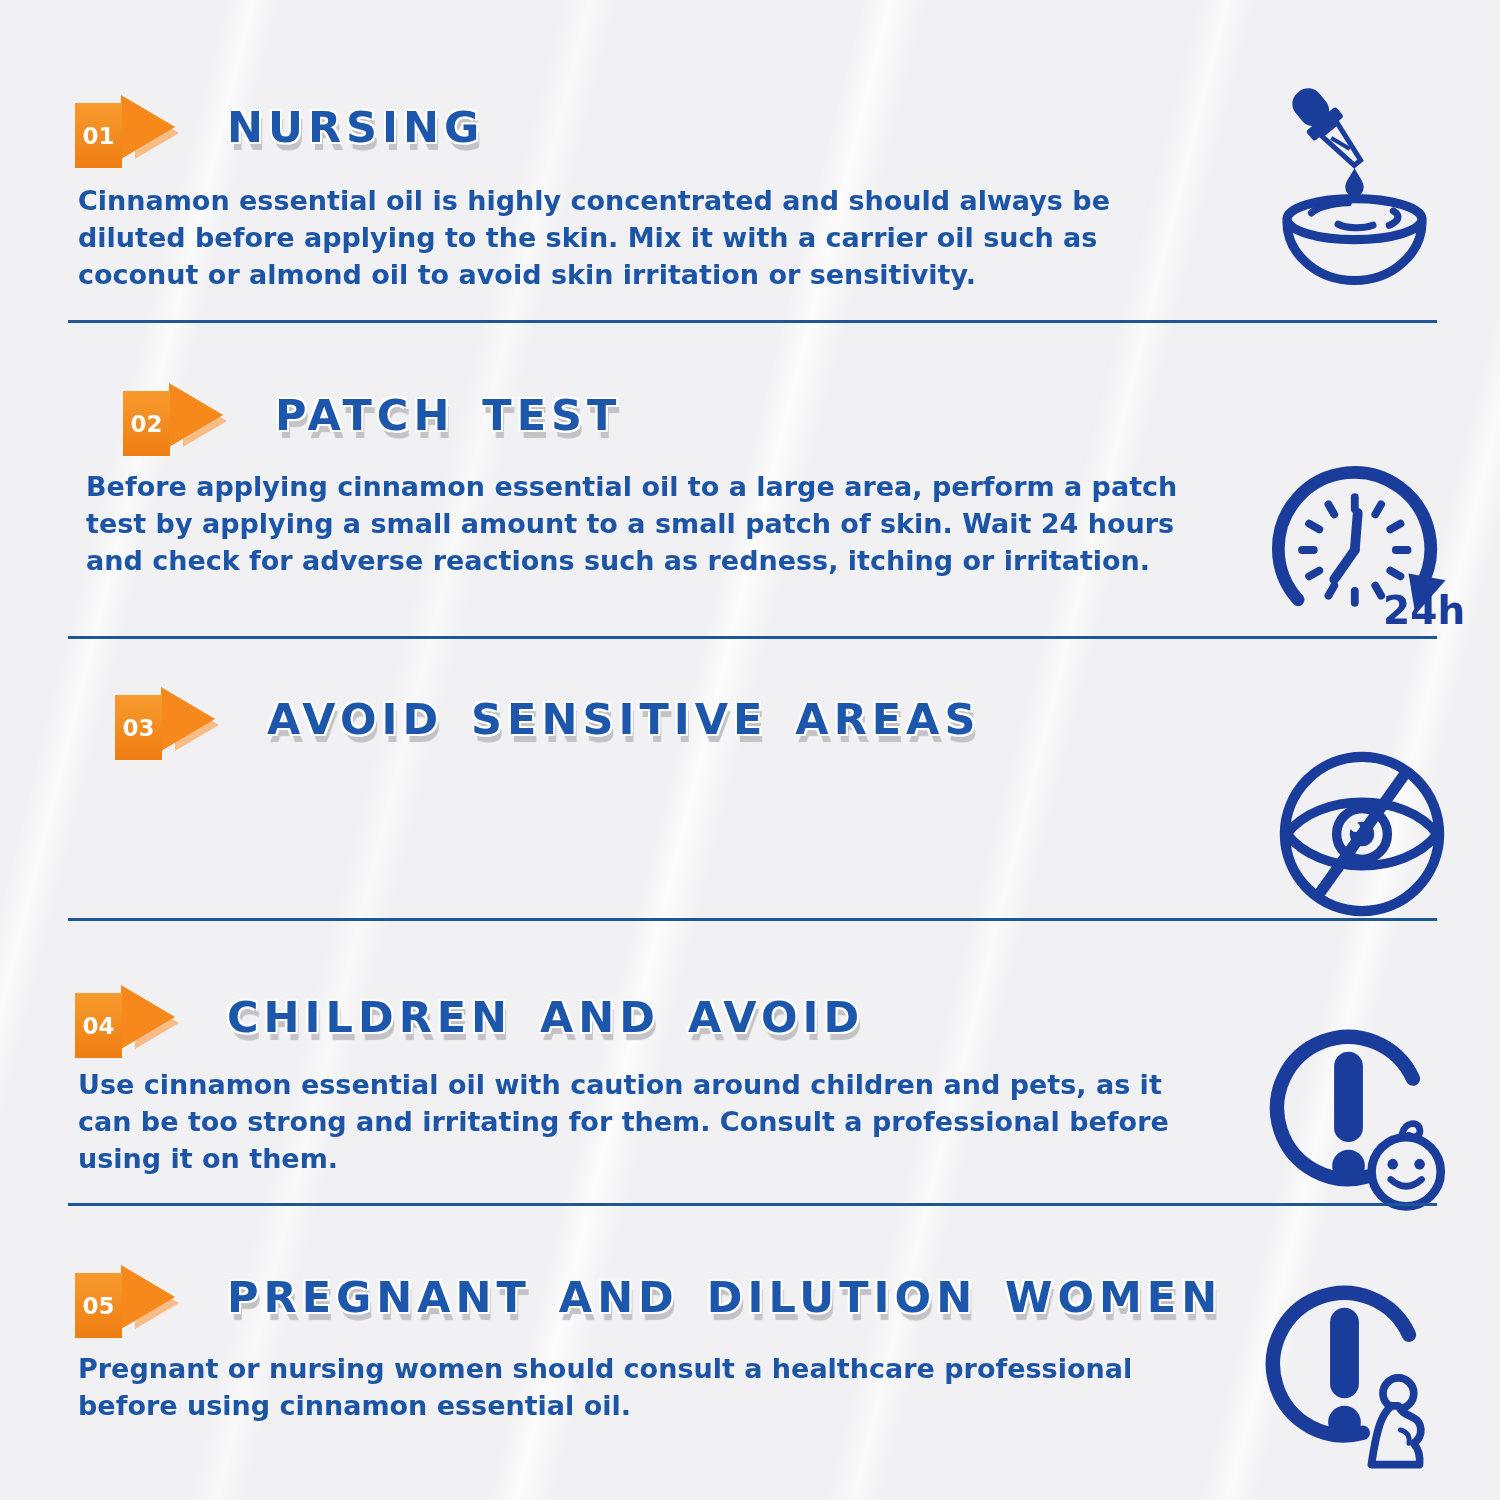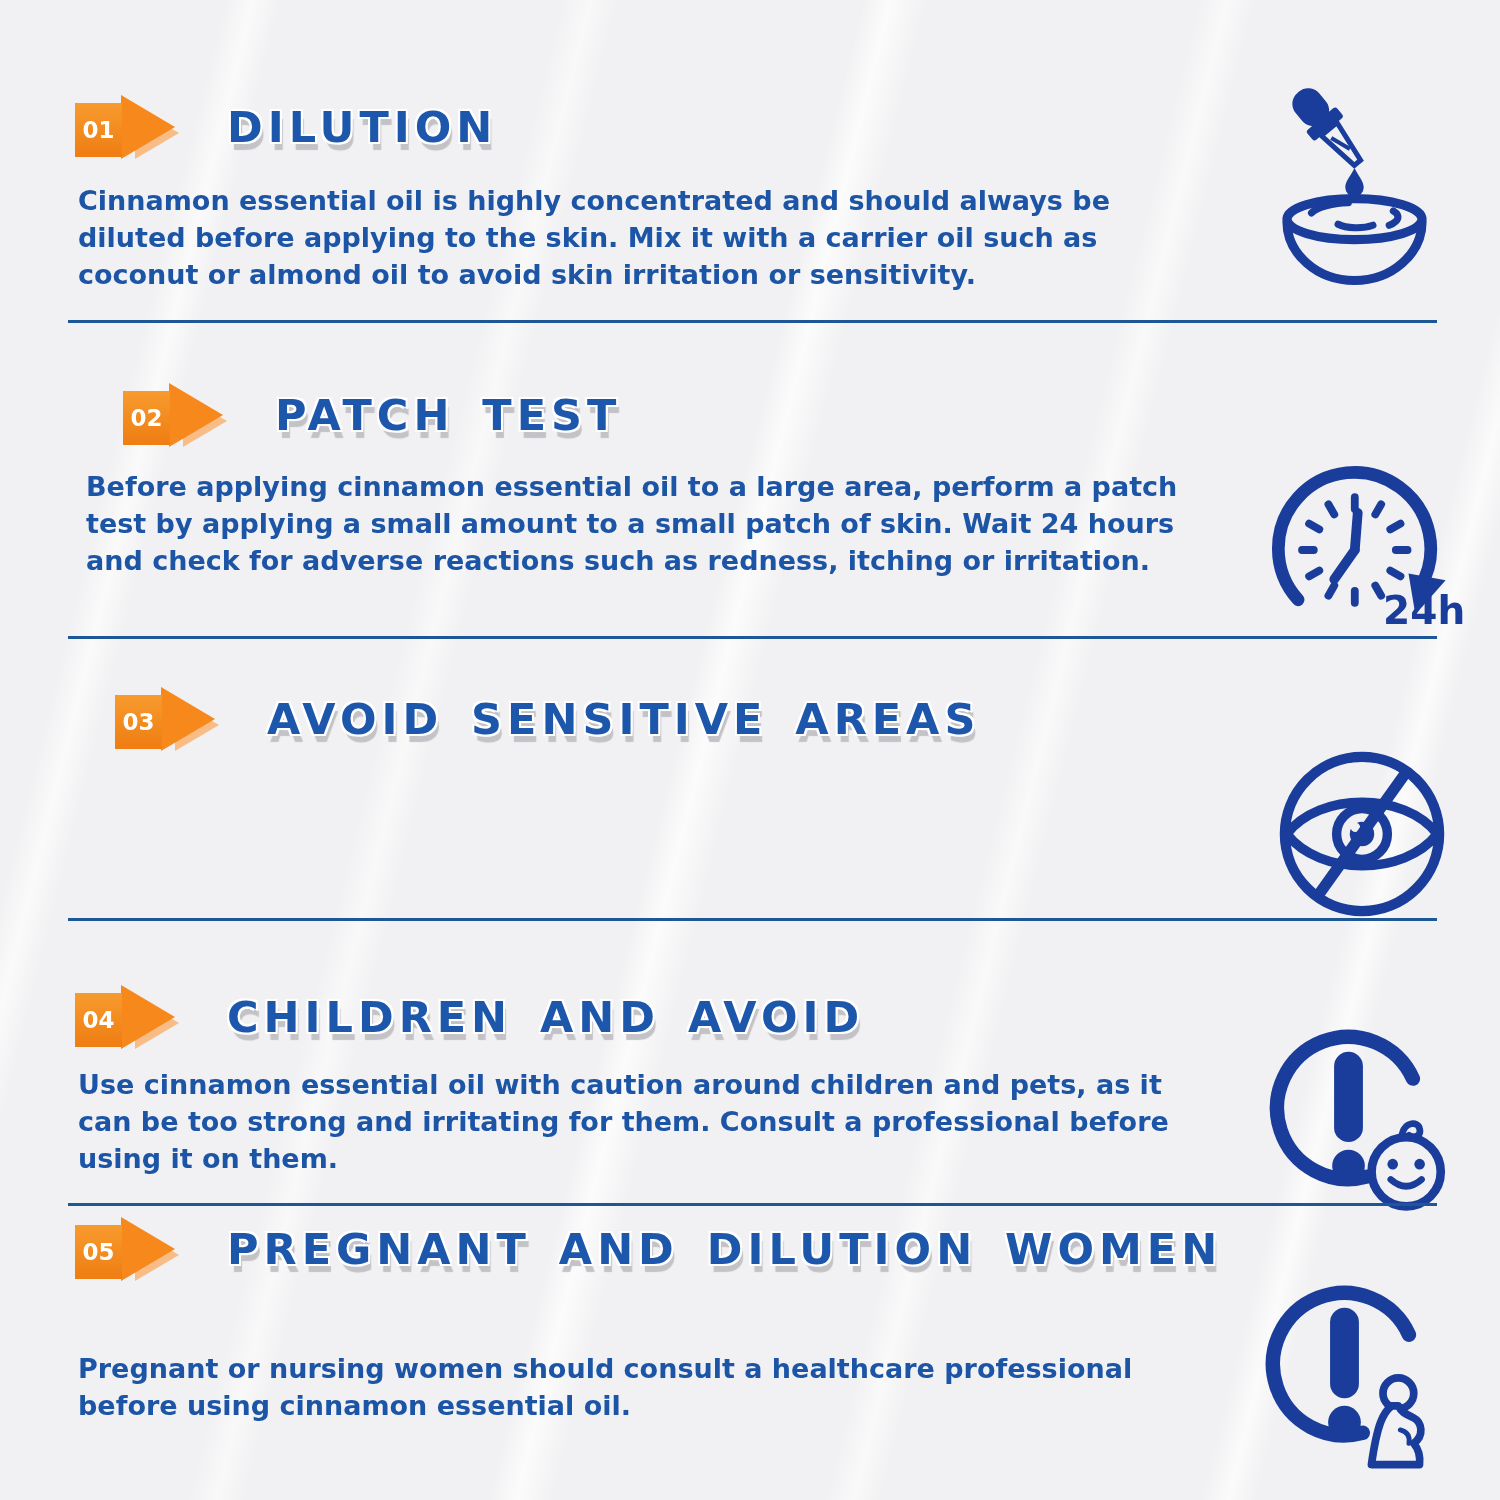--- a/index.html
+++ b/index.html
@@ -13,21 +13,21 @@
       linear-gradient(104deg, transparent 46%, rgba(255,255,255,.75) 47.5%, transparent 49.5%),
       linear-gradient(104deg, transparent 64%, rgba(255,255,255,.6) 65.5%, transparent 67%),
       linear-gradient(104deg, transparent 84%, rgba(255,255,255,.7) 85.5%, transparent 87%);
   }
   .header{position:absolute;left:75px;display:flex;align-items:center;gap:20px;height:66px;}
   .badge{position:relative;width:132px;height:66px;flex:none;}
   .badge .tri-light{position:absolute;left:60px;top:13px;width:0;height:0;
     border-top:26px solid transparent;border-bottom:26px solid transparent;border-left:44px solid #f8bd87;}
   .badge .tri-dark{position:absolute;left:46px;top:1px;width:0;height:0;
     border-top:32px solid transparent;border-bottom:32px solid transparent;border-left:54px solid #f6881c;}
-  .badge .num{position:absolute;left:0;top:9px;width:47px;height:54px;z-index:2;
+  .badge .num{position:absolute;left:0;top:9px;width:47px;height:65px;z-index:2;
     background:linear-gradient(180deg,#f79b2e,#ef7d12);color:#ffffff;font-size:23px;font-weight:bold;
     display:flex;align-items:center;justify-content:center;}
   .title{
     color:#1d57ab;font-size:43px;font-weight:bold;letter-spacing:5px;word-spacing:8px;white-space:nowrap;
     text-shadow:2px 2px 0 #ffffff,-2px -2px 0 #ffffff,2px -2px 0 #ffffff,-2px 2px 0 #ffffff,3px 8px 1px #c2c2c7;
   }
   .body-text{
     position:absolute;left:78px;width:1145px;
     color:#1c54a6;font-size:27px;font-weight:bold;line-height:37px;letter-spacing:0px;
   }
@@ -39,21 +39,21 @@
 <body>
 
 <div class="canvas">
 
   <div class="header" style="top:94px;">
     <div class="badge">
       <span class="tri-light"></span>
       <span class="tri-dark"></span>
       <span class="num">01</span>
     </div>
-    <div class="title">DILUTION</div>
+    <div class="title">NURSING</div>
   </div>
   <div class="body-text" style="top:182px;">Cinnamon essential oil is highly concentrated and should always be diluted before applying to the skin. Mix it with a carrier oil such as coconut or almond oil to avoid skin irritation or sensitivity.</div>
   <div class="icon" style="left:1252px;top:82px;">
     <svg viewBox="0 0 200 215" width="205" height="220">
       <g fill="none" stroke="#1a3d9c" stroke-width="9">
         <ellipse cx="100" cy="134" rx="66" ry="20"></ellipse>
         <path d="M34,136 A66,58 0 0 0 166,136"></path>
       </g>
       <g fill="none" stroke="#1a3d9c" stroke-width="7" stroke-linecap="round">
         <path d="M58,128 a42,14 0 0 1 36,-10"></path>
@@ -143,21 +143,21 @@
       <circle cx="92" cy="152" r="17" fill="#1a3d9c"></circle>
       <circle cx="152" cy="158" r="36" fill="#f1f1f3" stroke="#1a3d9c" stroke-width="9"></circle>
       <path d="M148,118 C151,106 164,105 166,113 C168,120 161,124 155,120" fill="none" stroke="#1a3d9c" stroke-width="7" stroke-linecap="round"></path>
       <circle cx="138" cy="150" r="5.5" fill="#1a3d9c"></circle>
       <circle cx="166" cy="150" r="5.5" fill="#1a3d9c"></circle>
       <path d="M136,166 Q152,180 168,166" fill="none" stroke="#1a3d9c" stroke-width="7" stroke-linecap="round"></path>
     </svg>
   </div>
   <div class="divider" style="top:1203px;"></div>
 
-  <div class="header" style="top:1216px;justify-content:space-between;">
+  <div class="header" style="top:1264px;justify-content:space-between;">
     <div class="badge">
       <span class="tri-light"></span>
       <span class="tri-dark"></span>
       <span class="num">05</span>
     </div>
     <div class="title">PREGNANT AND DILUTION WOMEN</div>
   </div>
   <div class="body-text" style="top:1350px;">Pregnant or nursing women should consult a healthcare professional before using cinnamon essential oil.</div>
   <div class="icon" style="left:1256px;top:1276px;">
     <svg viewBox="0 0 210 210" width="202" height="202">

